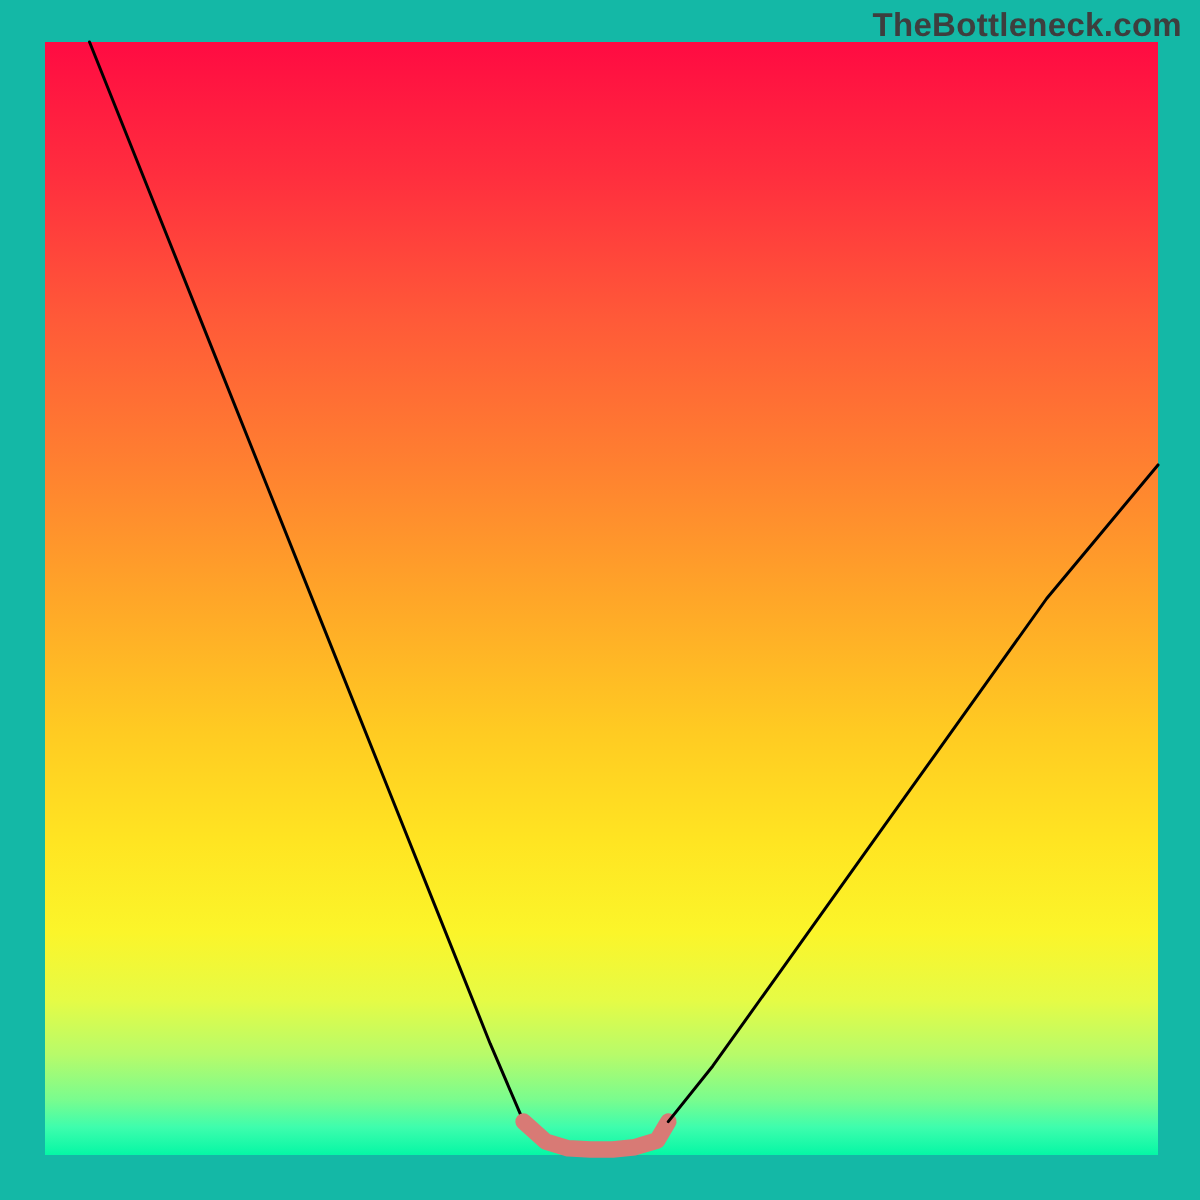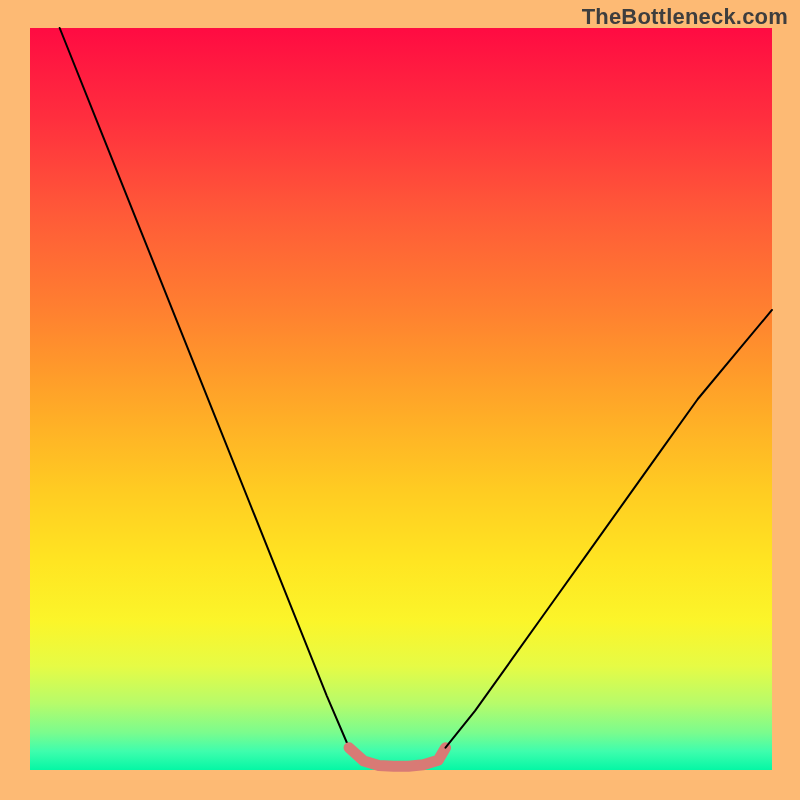--- a/index.html
+++ b/index.html
@@ -8,21 +8,21 @@
     width: 800px;
     height: 800px;
     overflow: hidden;
     background: #000;
     font-family: Arial, Helvetica, sans-serif;
   }
   .frame {
     position: relative;
     width: 800px;
     height: 800px;
-    background: #fdba74;
+    background: #14b8a6;
   }
   .watermark {
     position: absolute;
     top: 4px;
     right: 12px;
     color: #3e3e3e;
     font-size: 22px;
     font-weight: 600;
     letter-spacing: 0.2px;
     z-index: 10;

